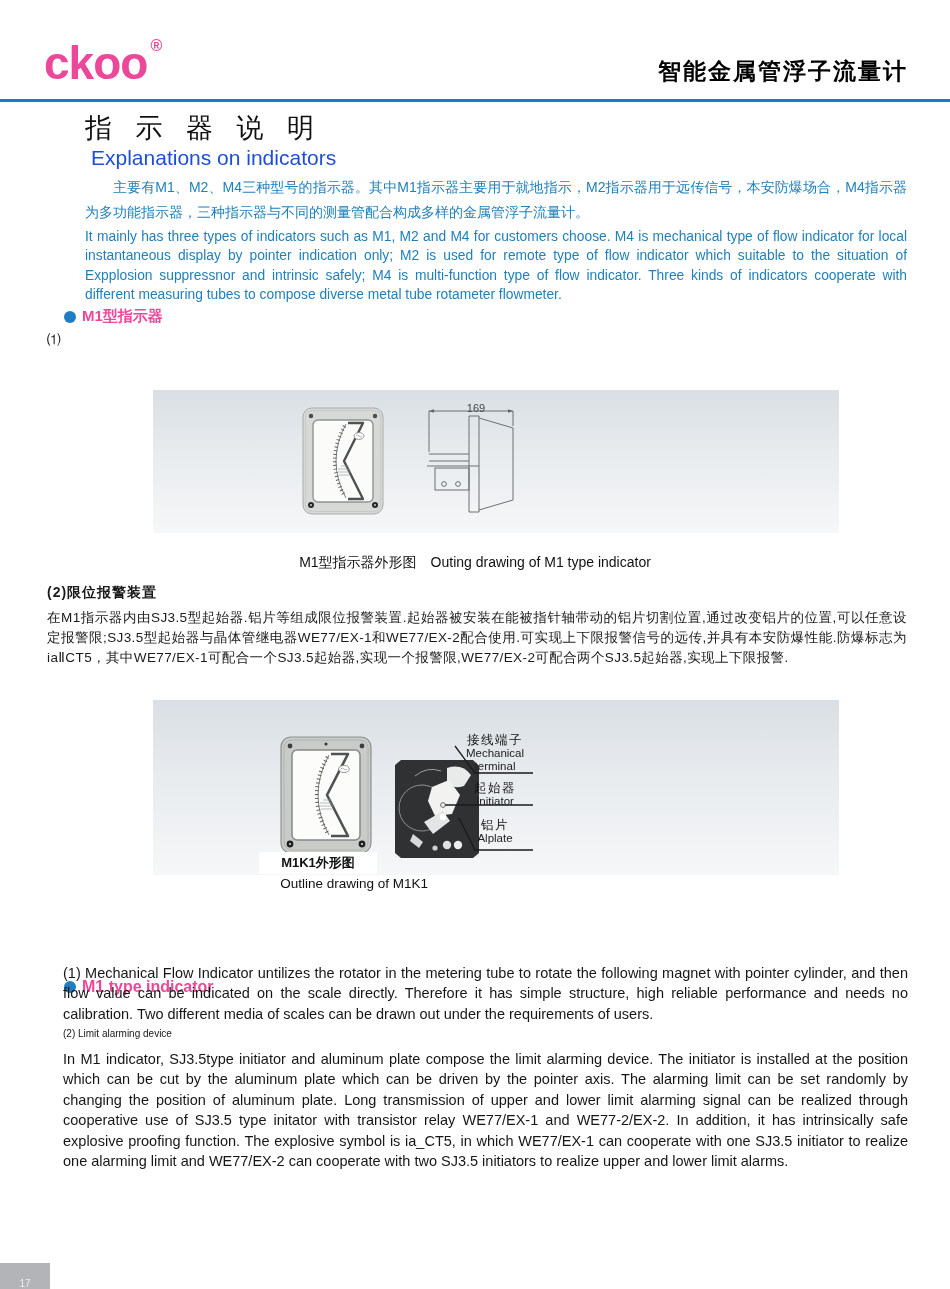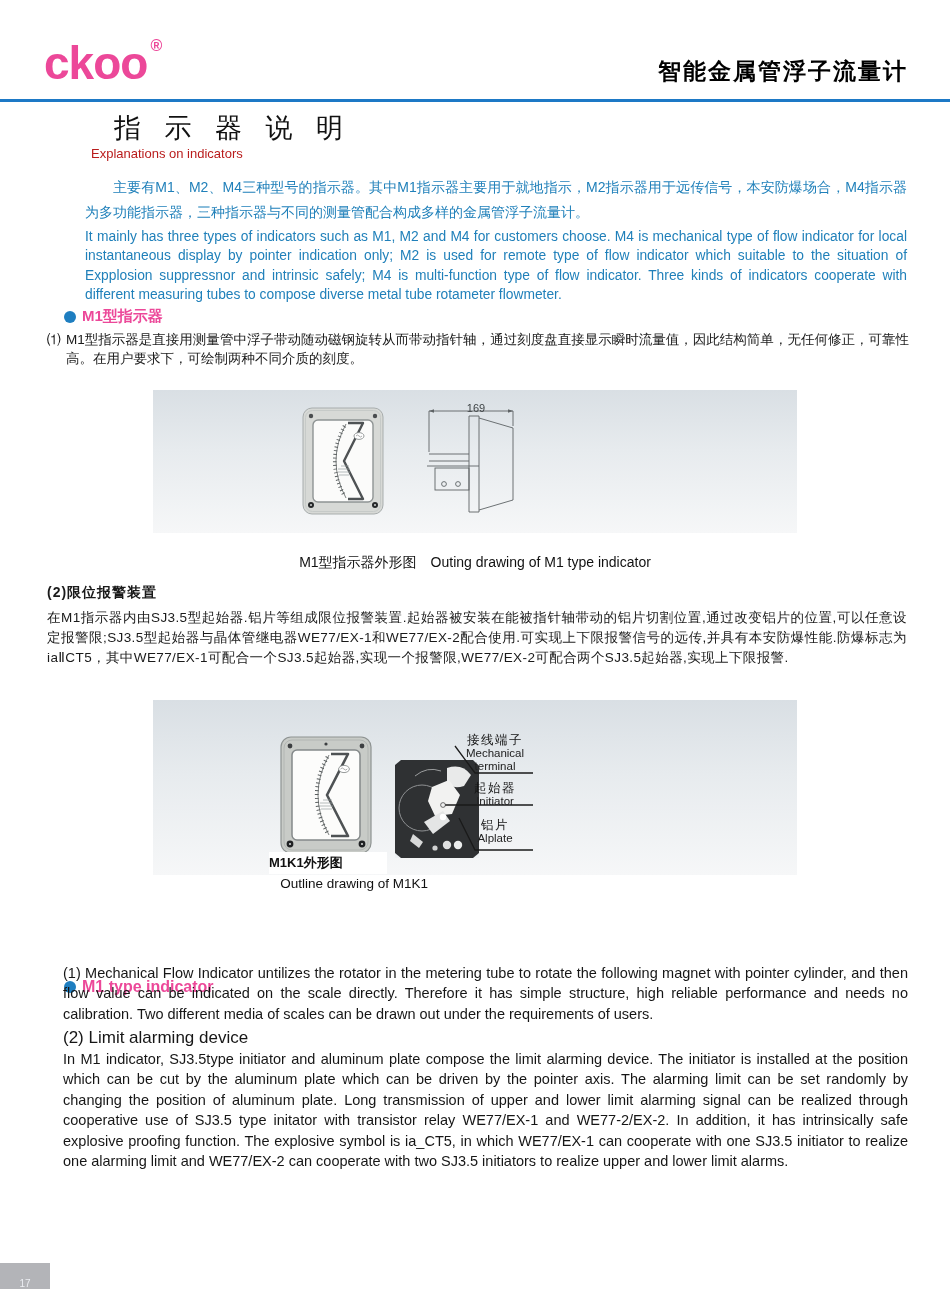--- a/index.html
+++ b/index.html
@@ -6,57 +6,57 @@
   .page{
     position:relative;width:950px;height:1289px;background:#fff;overflow:hidden;
     font-family:"Liberation Sans","DejaVu Sans",sans-serif;color:#1a1a1a;
   }
   
   .logo{position:absolute;left:44px;top:38px;font-size:46px;font-weight:800;color:#ec4899;letter-spacing:-1px;line-height:1;}
   .logo sup{font-size:16px;font-weight:700;vertical-align:28px;margin-left:3px;}
   .product-title{position:absolute;right:42px;top:56px;font-size:23px;font-weight:700;color:#000;letter-spacing:2px;}
   .head-rule{position:absolute;left:0;top:99px;width:950px;height:3px;background:#1d79c6;}
   
-  .page-title{position:absolute;left:85px;top:110px;font-size:27px;color:#111;letter-spacing:8px;font-weight:500;margin-left:29px;}
-  .page-subtitle{position:absolute;left:91px;top:146px;font-size:13px;color:#b91c1c;}
+  .page-title{position:absolute;left:85px;top:110px;font-size:27px;color:#111;letter-spacing:8px;font-weight:500;}
+  .page-subtitle{position:absolute;left:91px;top:146px;font-size:21px;color:#1d4ed8;}
   
   .intro-zh{position:absolute;left:85px;top:175px;width:822px;font-size:14px;line-height:25px;color:#2080ba;text-align:justify;text-indent:2em;}
   .intro-en{position:absolute;left:85px;top:227px;width:822px;font-size:13.8px;line-height:19.4px;color:#2080ba;text-align:justify;}
   
   .sec-head{position:absolute;display:flex;align-items:center;gap:6px;color:#ec4899;font-weight:700;}
   .sec-head .dot{width:12px;height:12px;border-radius:50%;background:#1e7ec0;flex:0 0 auto;}
   .sec-head-zh{left:64px;top:307px;font-size:15px;}
   .sec-head-en{left:64px;top:938px;font-size:16px;margin-top:40px;}
   
   .item1{position:absolute;left:47px;top:330px;width:862px;font-size:13.5px;line-height:19px;text-align:justify;padding-left:19px;box-sizing:border-box;}
   .item1 .marker{position:absolute;left:0;top:0;}
   .limit-head{position:absolute;left:47px;top:584px;font-size:14px;font-weight:600;letter-spacing:1px;}
   .limit-body{position:absolute;left:47px;top:608px;width:860px;font-size:13.5px;line-height:19.8px;text-align:justify;letter-spacing:.4px;}
   
-  .panel{position:absolute;left:153px;width:644px;background:linear-gradient(180deg,#d9dfe4 0%,#e7ebee 42%,#f6f7f8 100%);}
+  .panel{position:absolute;left:153px;width:644px;background:linear-gradient(180deg,#d9dfe4 0%,#e7ebee 42%,#f6f7f8 100%);padding-left:42px;}
   .panel1{top:390px;height:143px;}
   .panel2{top:700px;height:175px;}
   .fig-caption{position:absolute;left:153px;top:554px;width:644px;text-align:center;font-size:14px;color:#111;}
   .fig-caption .gap{display:inline-block;width:14px;}
   .front-gauge{position:absolute;left:149px;top:17px;width:82px;height:108px;}
   .side-view{position:absolute;left:274px;top:14px;width:88px;height:112px;}
   .dim-label{position:absolute;left:296px;top:12px;width:54px;text-align:center;font-size:11px;color:#3f4446;}
   .m1k1-photo{position:absolute;left:127px;top:36px;width:92px;height:118px;}
   .mech-photo{position:absolute;left:242px;top:60px;width:84px;height:98px;}
   .leader-lines{position:absolute;left:0;top:0;width:644px;height:175px;}
   .fig2-label{position:absolute;left:300px;width:84px;text-align:center;color:#141414;}
   .fig2-label .zh{font-size:12.5px;letter-spacing:1.5px;line-height:14px;}
   .fig2-label .en{font-size:11.5px;line-height:13px;color:#222;}
   .lbl1{top:33px;} .lbl2{top:81px;} .lbl3{top:118px;}
-  .m1k1-cap-zh{position:absolute;left:116px;top:152px;width:118px;background:#fff;text-align:left;font-size:13px;font-weight:600;padding:2px 0;color:#111;}
+  .m1k1-cap-zh{position:absolute;left:106px;top:152px;width:118px;background:#fff;text-align:center;font-size:13px;font-weight:600;padding:2px 0;color:#111;}
   .m1k1-cap-en{position:absolute;left:228px;top:876px;width:200px;text-align:right;font-size:13.5px;color:#111;}
   
   .p-en{position:absolute;left:63px;width:845px;font-size:14.5px;line-height:20.4px;text-align:justify;color:#161616;}
   .p1-en{top:963px;}
-  .p2-head{position:absolute;left:63px;top:1028px;font-size:17px;color:#161616;}
+  .p2-head{position:absolute;left:63px;top:1028px;font-size:10px;color:#161616;}
   .p2-en{top:1049px;}
   
   .page-num{position:absolute;left:0;top:1263px;width:50px;height:40px;background:#b3b4b8;color:#eceef2;font-size:10px;display:flex;align-items:center;justify-content:center;}
 </style>
 </head>
 <body>
 
 <div class="page">
 
   <div class="logo"><span>ckoo</span><sup>®</sup></div>
@@ -68,21 +68,20 @@
 
   <div class="intro-zh">主要有M1、M2、M4三种型号的指示器。其中M1指示器主要用于就地指示，M2指示器用于远传信号，本安防爆场合，M4指示器为多功能指示器，三种指示器与不同的测量管配合构成多样的金属管浮子流量计。</div>
   <div class="intro-en">It mainly has three types of indicators such as M1, M2 and M4 for customers choose. M4 is mechanical type of flow indicator for local instantaneous display by pointer indication only; M2 is used for remote type of flow indicator which suitable to the situation of Expplosion suppressnor and intrinsic safely; M4 is multi-function type of flow indicator. Three kinds of indicators cooperate with different measuring tubes to compose diverse metal tube rotameter flowmeter.</div>
 
   <div class="sec-head sec-head-zh">
     <span class="dot"></span>
     <span>M1型指示器</span>
   </div>
   <div class="item1">
     <span class="marker">⑴</span>
-    <span>M1型指示器是直接用测量管中浮子带动随动磁钢旋转从而带动指针轴，通过刻度盘直接显示瞬时流量值，因此结构简单，无任何修正，可靠性高。在用户要求下，可绘制两种不同介质的刻度。</span>
   </div>
 
   <div class="panel panel1">
     <svg class="front-gauge" viewBox="0 0 82 108" xmlns="http://www.w3.org/2000/svg">
       <rect x="1" y="1" width="80" height="106" rx="9" fill="#d7d9d6" stroke="#a8adad" stroke-width="1"></rect>
       <rect x="3.5" y="3.5" width="75" height="101" rx="7" fill="none" stroke="#c6cac8" stroke-width="1"></rect>
       <circle cx="9" cy="9" r="2.2" fill="#4a4d4f"></circle>
       <circle cx="73" cy="9" r="2.2" fill="#4a4d4f"></circle>
       <circle cx="9" cy="98" r="3" fill="#26282a"></circle>
         <circle cx="9" cy="98" r="1" fill="#cfd2d2"></circle>

